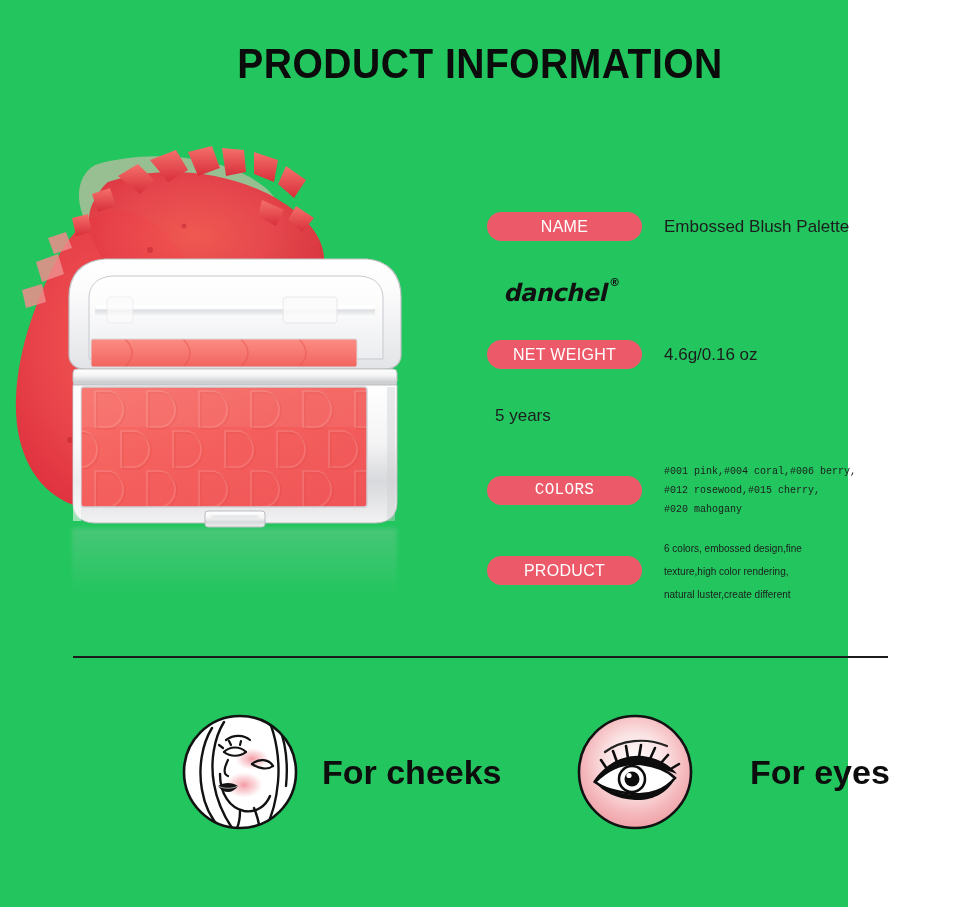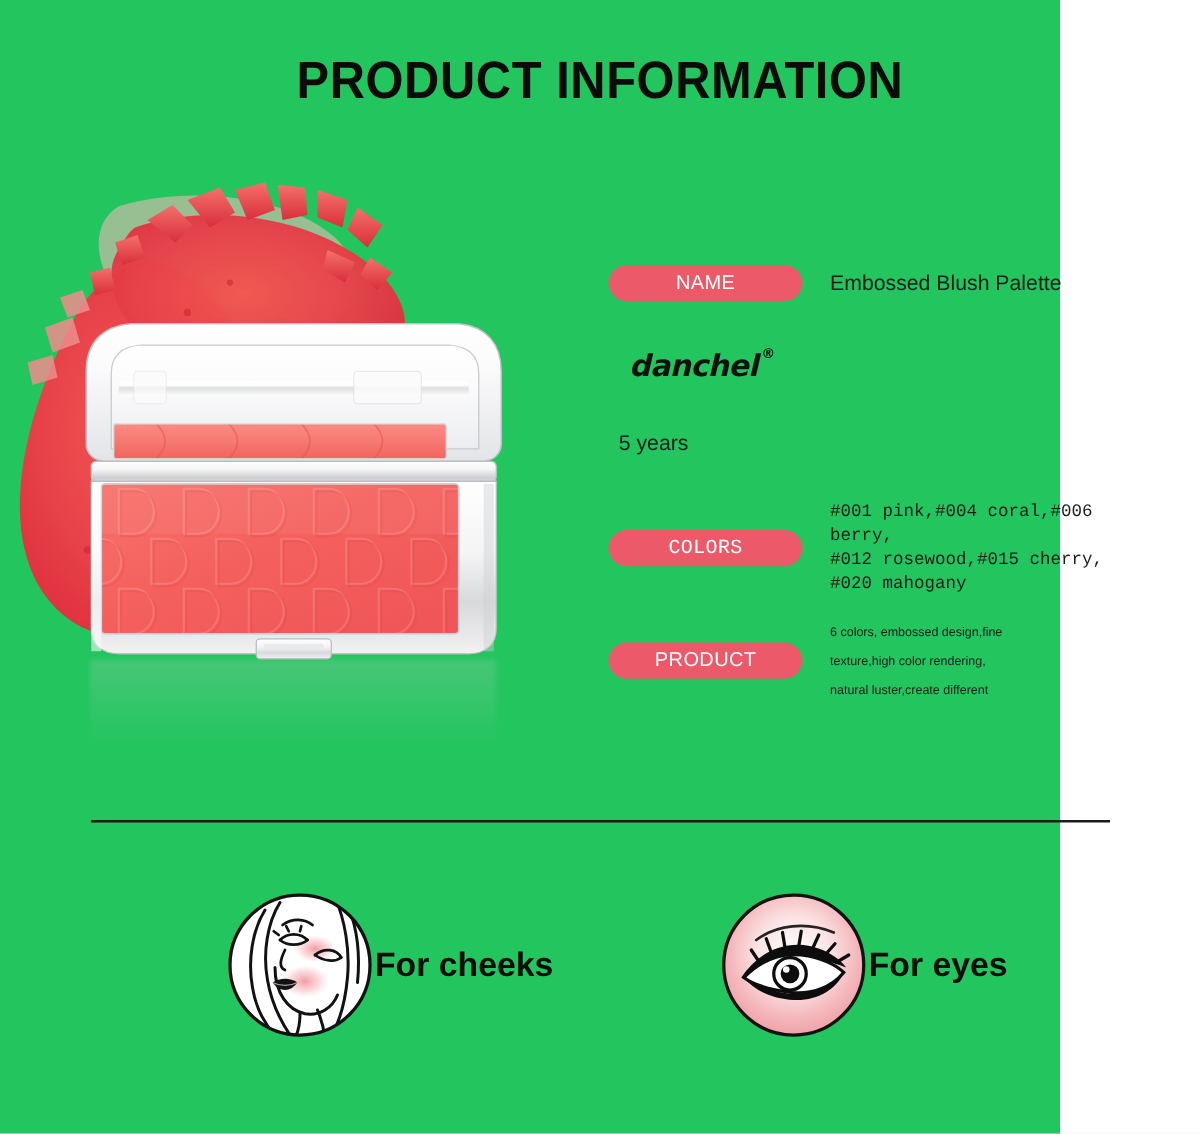--- a/index.html
+++ b/index.html
@@ -96,21 +96,21 @@
 
   .spec-value {
     margin-left: 8px;
     font-size: 17px;
     color: #1d1d1d;
     line-height: 29px;
     white-space: pre-line;
   }
 
   .spec-value.small {
-    font-size: 14px;
+    font-size: 10px;
     line-height: 19px;
     margin-top: 1px;
   }
   .spec-value.features {
     font-size: 10px;
     line-height: 23px;
     margin-top: 2px;
   }
 
   
@@ -144,26 +144,27 @@
     width: 815px;
     height: 2px;
     background: #1b1b1b;
   }
 
   
   .usage-row { position: absolute; left: 0; top: 712px; width: 960px; height: 130px; }
 
   .usage-item { position: absolute; display: flex; align-items: center; }
   .usage-cheeks { left: 180px; top: 0; }
-  .usage-eyes   { left: 575px; top: 0; }
+  .usage-eyes   { left: 575px; top: 0; gap: 33px; }
 
   .usage-circle { width: 120px; height: 120px; flex: 0 0 auto; }
 
   .usage-label {
-    font-size: 27px;
+    margin-left: 22px;
+    font-size: 34px;
     font-weight: 700;
     color: #0d0d0d;
     white-space: nowrap;
   }
 </style>
 </head>
 <body>
 
 <div class="page">
 
@@ -351,20 +352,24 @@
 
     <div class="spec-row r-name">
       <div class="spec-pill">NAME</div>
       <div class="spec-value">Embossed Blush Palette</div>
     </div>
 
     <div class="spec-row r-brand">
       <div class="brand-mark"><span>danchel</span><span class="reg">®</span></div>
     </div>
 
+    <div class="spec-row r-weight">
+      <div class="spec-pill">NET WEIGHT</div>
+      <div class="spec-value">4.6g/0.16 oz</div>
+    </div>
 
     <div class="spec-row r-shelf">
       <div class="spec-value">5 years</div>
     </div>
 
     <div class="spec-row r-colors">
       <div class="spec-pill">COLORS</div>
       <div class="spec-value small">#001 pink,#004 coral,#006 berry,
 #012 rosewood,#015 cherry,
 #020 mahogany</div>

